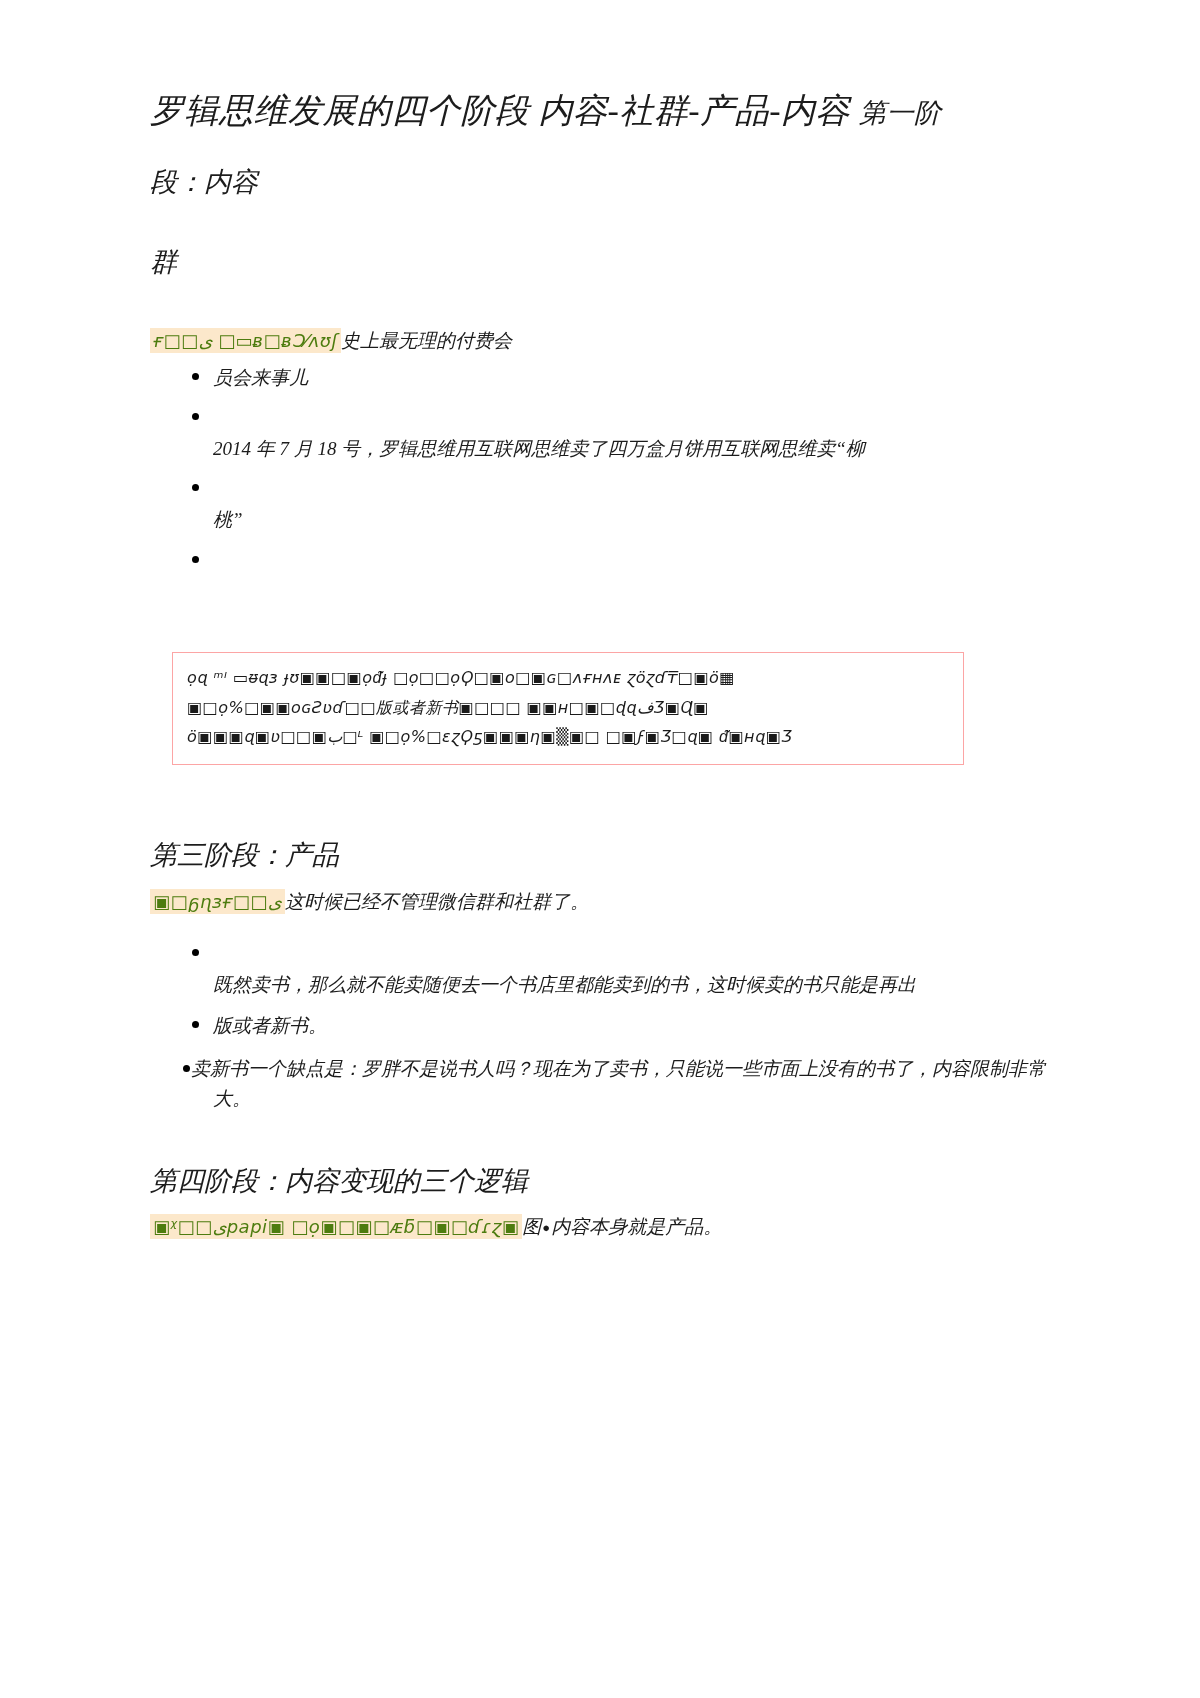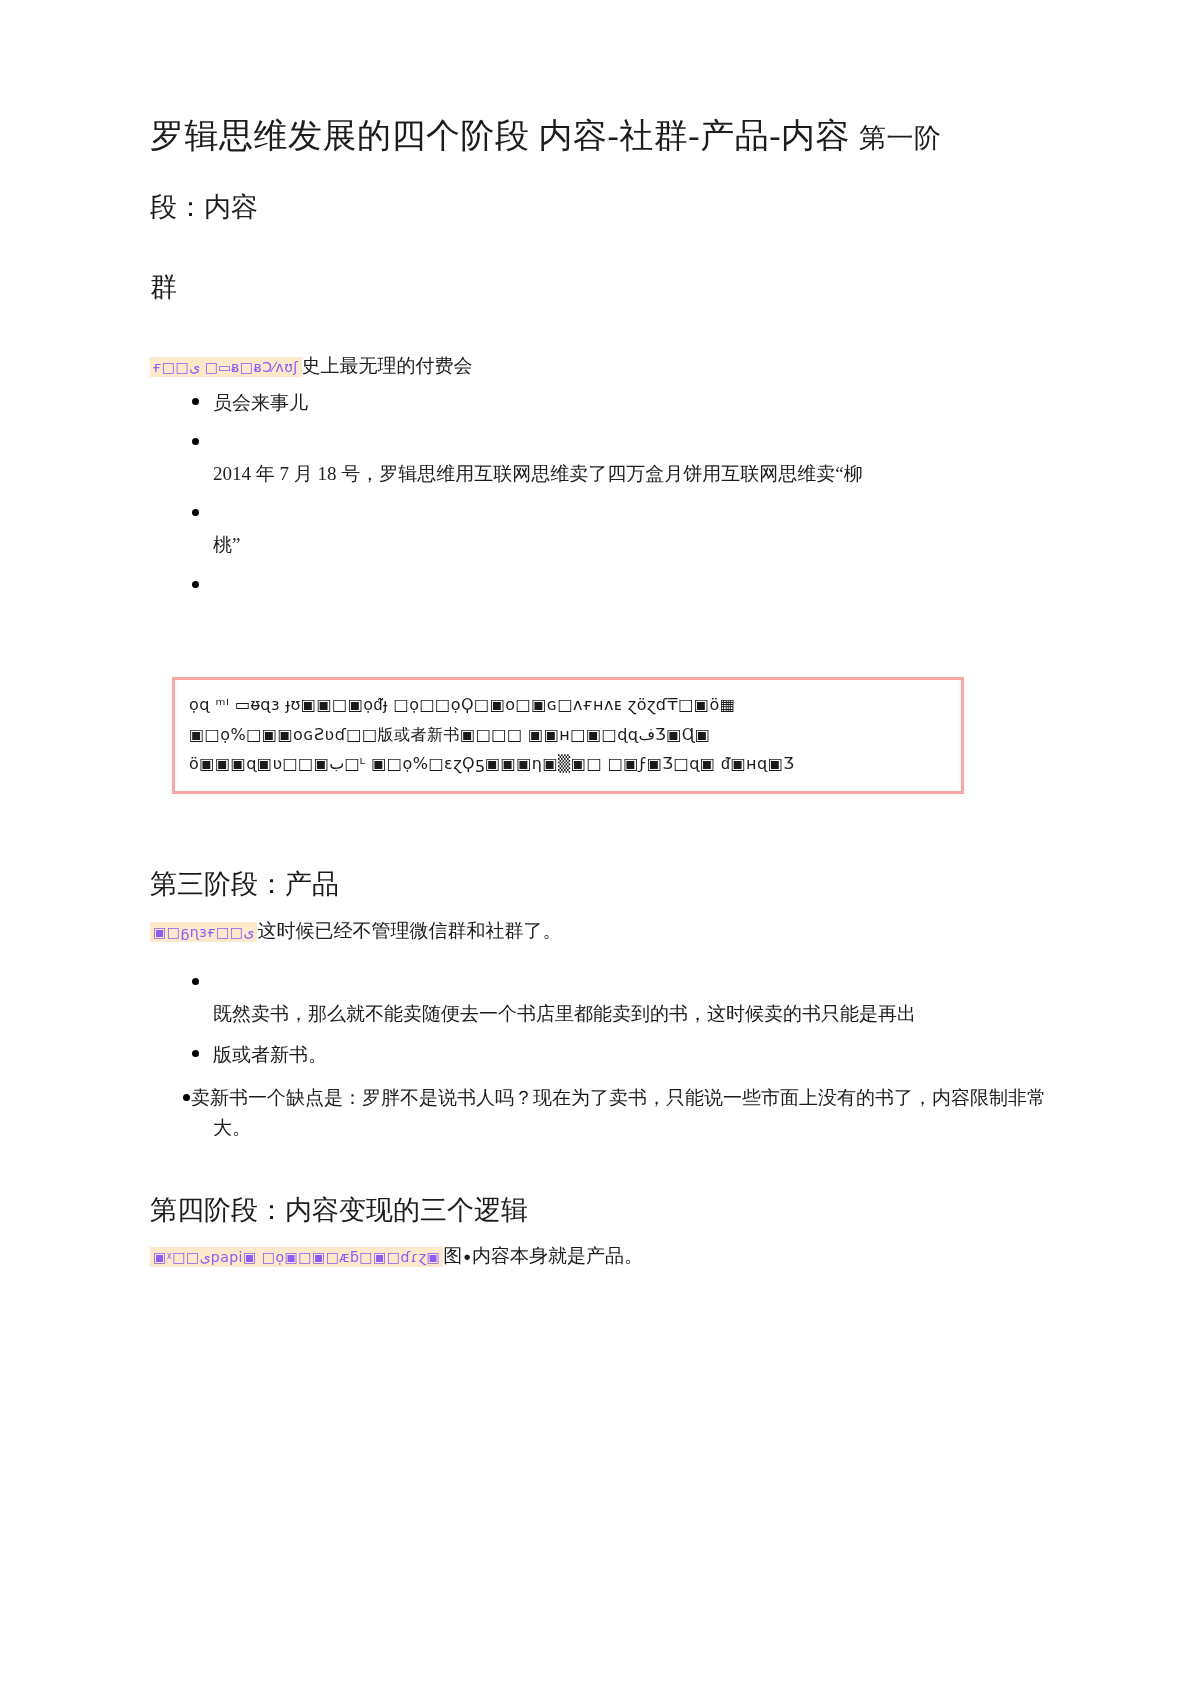--- a/index.html
+++ b/index.html
@@ -4,59 +4,60 @@
 <style>
   html,body{margin:0;padding:0;background:#ffffff;}
   body{
     width:1200px;height:1698px;position:relative;
     font-family:"Liberation Serif","DejaVu Serif",serif;
     color:#1c1c1c;
   }
   .page{
     box-sizing:border-box;
     width:1200px;height:1392px;
-    padding:110px 140px 0 150px;
+    padding:85px 140px 0 150px;
+    font-style:italic;
   }
   .h1{
     font-size:34px;line-height:1.5;font-weight:400;margin:0;
     letter-spacing:0.5px;
   }
   .h2size{font-size:27px;}
   .h2{
     font-size:27px;font-weight:400;margin:0;
   }
   .title-cont{margin-top:28px;}
   .para1{
     margin:42px 0 0 0;font-size:19px;line-height:1.6;
   }
   .group-wrap{margin-top:44px;}
   .intro-line{margin:48px 0 0 0;font-size:19px;line-height:1.4;}
   .garble{
     font-family:"DejaVu Sans","Liberation Sans",sans-serif;
-    font-size:14px;letter-spacing:0.5px;color:#8b5cf6;
+    font-size:18px;letter-spacing:0.5px;color:#4d7c0f;
   }
   .hl{background:#FCE8CB;padding:2px 3px;}
   .list{margin-top:8px;}
   .li{
     position:relative;padding-left:63px;
     font-size:19px;line-height:1.55;margin-bottom:11px;min-height:20px;
   }
   .li .dotb{
     position:absolute;left:42px;top:10px;width:7px;height:7px;
     background:#000;border-radius:50%;
   }
   .li.empty{height:14px;}
   .li.outdent{padding-left:33px;text-indent:30px;}
   .li.outdent .wrapfix{display:inline;}
   .li.tight{padding-left:63px;text-indent:-22px;}
   .li.tight .dotb{left:33px;top:11px;}
   .garble-box{
     box-sizing:border-box;
     margin-top:86px;margin-left:22px;width:792px;
-    border:3px solid #fca5a5;background:#fff;
+    border:1px solid #fca5a5;background:#fff;
     padding:10px 14px 12px 14px;
   }
   .garble-box .gline{
     font-family:"DejaVu Sans","Liberation Sans",sans-serif;
     font-size:16px;line-height:1.85;color:#1a1a1a;letter-spacing:0.5px;
     white-space:nowrap;overflow:hidden;
   }
   .h2-stage3{margin-top:72px;}
   .intro3{margin:16px 0 0 0;font-size:19px;line-height:1.4;}
   .list3{margin-top:24px;}

